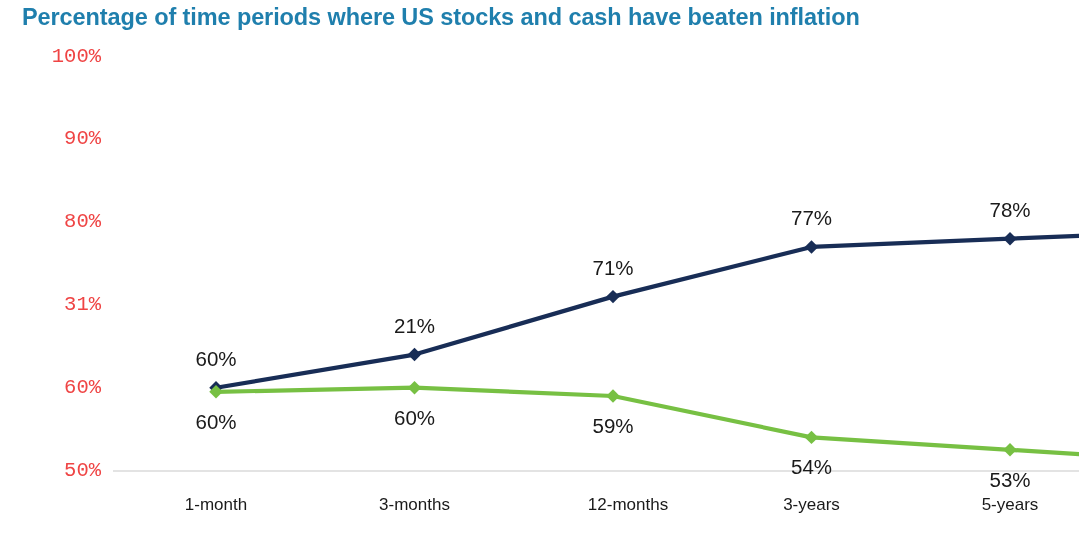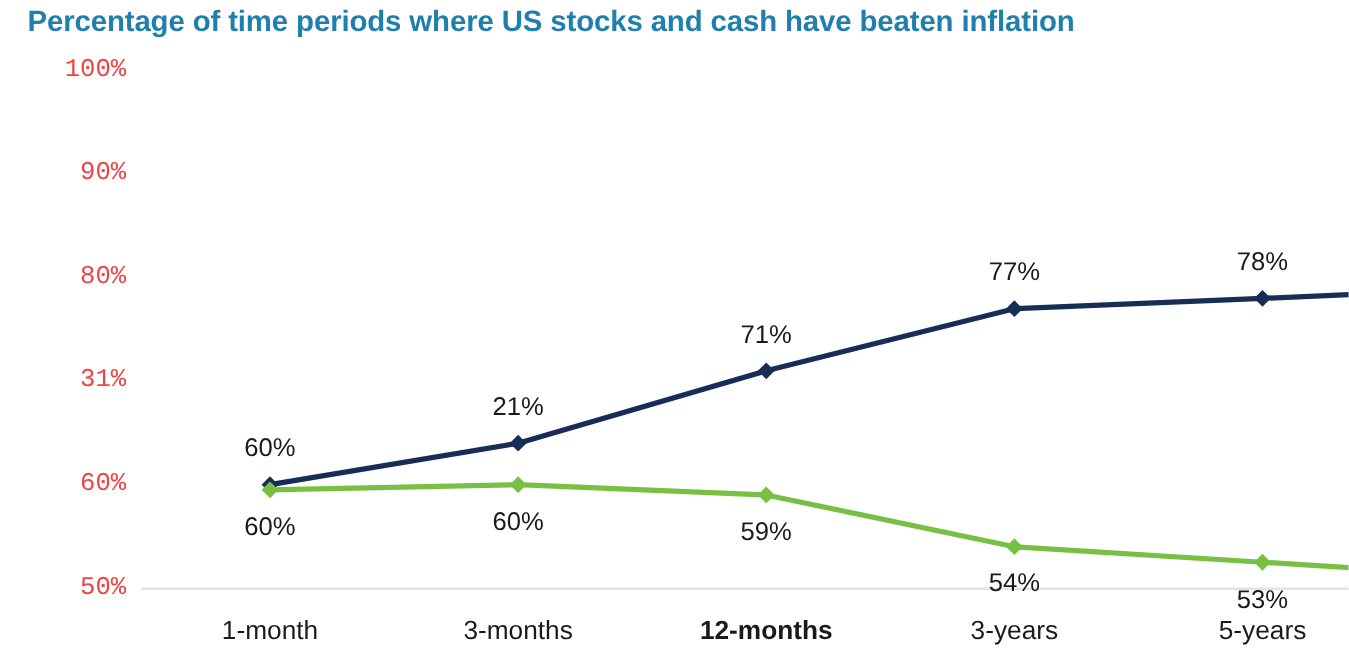--- a/index.html
+++ b/index.html
@@ -108,21 +108,21 @@
     top: 0px;
     width: 101px;
     height: 535px;
   }
 
   .x-tick {
     position: absolute;
     top: 494px;
     width: 220px;
     text-align: center;
-    font-size: 21px;
+    font-size: 17px;
     color: #1a1a1a;
     line-height: 22px;
   }
 
   
   .data-label {
     position: absolute;
     width: 140px;
     text-align: center;
     font-size: 20.5px;
@@ -150,21 +150,21 @@
       <div class="y-tick" style="top: 294.9px;">31%</div>
       <div class="y-tick" style="top: 377.7px;">60%</div>
       <div class="y-tick" style="top: 460.5px;">50%</div>
     </div>
 
   <div id="baseline"></div>
 
   <div id="x-axis">
       <div class="x-tick" style="left: 106px;">1-month</div>
       <div class="x-tick" style="left: 304.5px;">3-months</div>
-      <div class="x-tick" style="left: 503px; font-weight: bold;">12-months</div>
+      <div class="x-tick" style="left: 518px;">12-months</div>
       <div class="x-tick" style="left: 701.5px;">3-years</div>
       <div class="x-tick" style="left: 900px;">5-years</div>
     </div>
 
   <div id="plot">
     <svg id="series-svg" width="966" height="414">
         <polyline points="103,330.7 301.5,297.58000000000004 500,239.62 698.5,189.94 897,181.66000000000003 986.325,177.934" fill="none" stroke="#182d56" stroke-width="4.2" stroke-linejoin="round" stroke-linecap="round"></polyline>
         <rect x="98.25" y="325.95" width="9.5" height="9.5" fill="#182d56" transform="rotate(45 103 330.7)"></rect>
         <rect x="296.75" y="292.83000000000004" width="9.5" height="9.5" fill="#182d56" transform="rotate(45 301.5 297.58000000000004)"></rect>
         <rect x="495.25" y="234.87" width="9.5" height="9.5" fill="#182d56" transform="rotate(45 500 239.62)"></rect>

